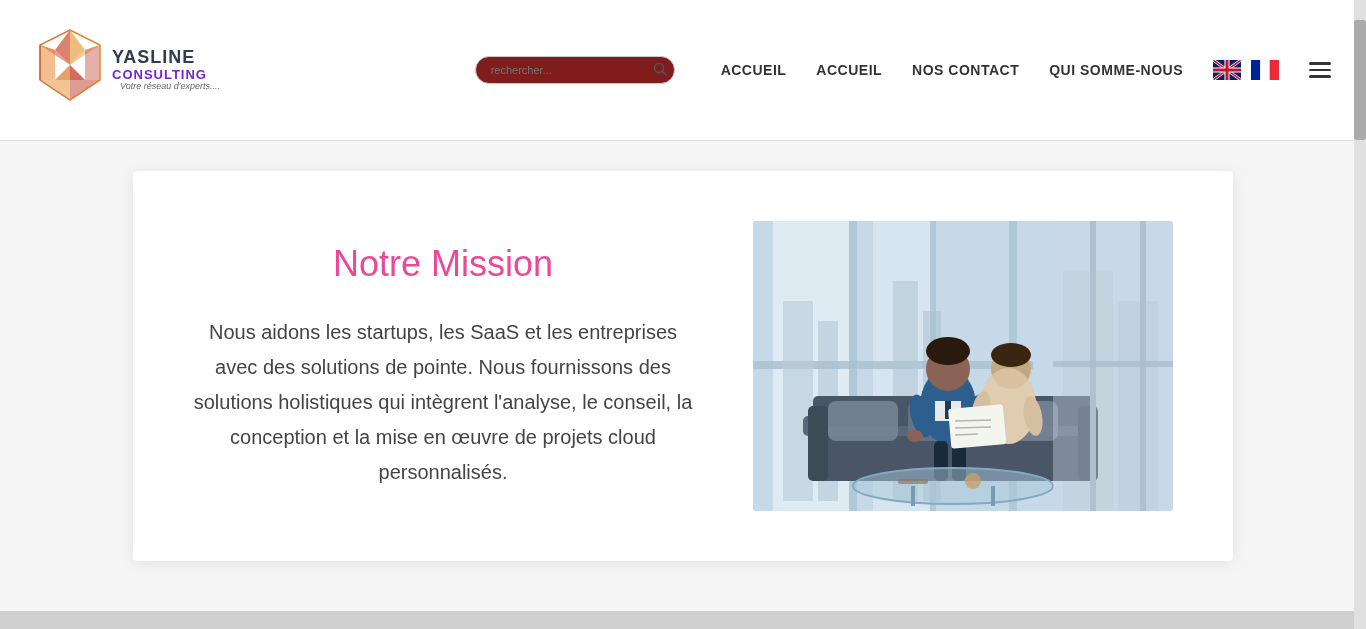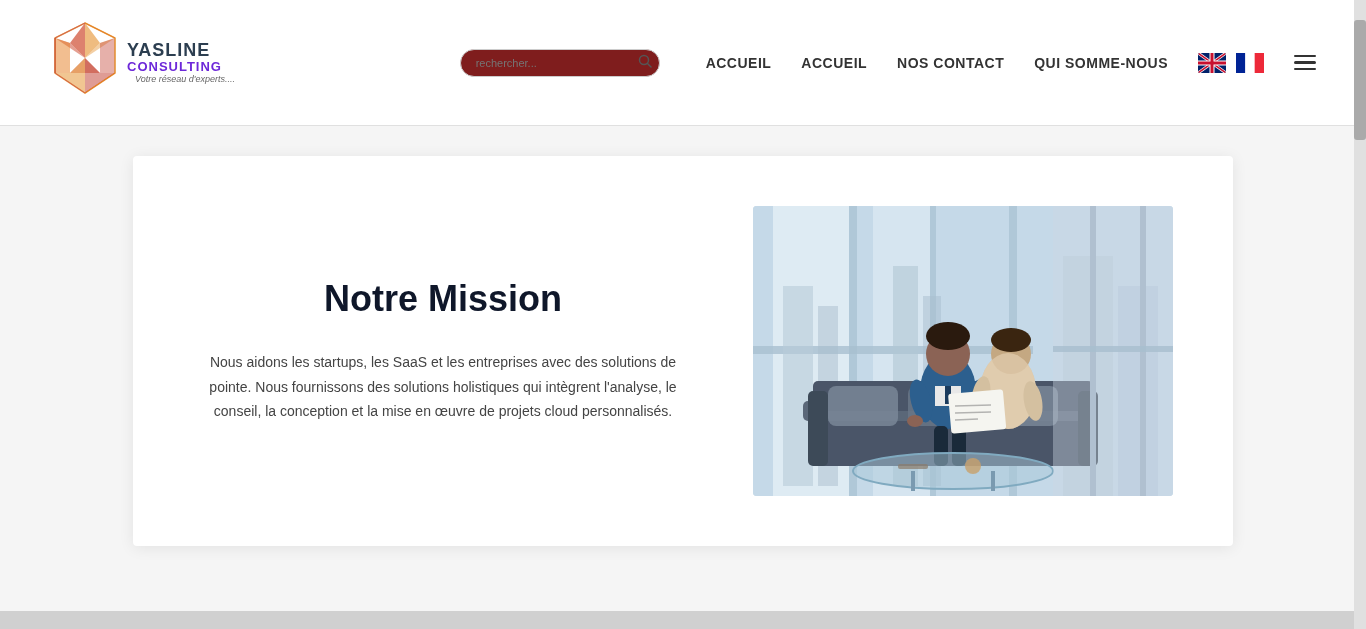--- a/index.html
+++ b/index.html
@@ -4,22 +4,22 @@
   <style>
     * { margin: 0; padding: 0; box-sizing: border-box; }
     body { font-family: 'Segoe UI', Arial, sans-serif; background: #f5f5f5; width: 1366px; min-height: 629px; overflow-x: hidden; }
 
     
     .header {
       background: #fff;
       border-bottom: 1px solid #e0e0e0;
       display: flex;
       align-items: center;
-      padding: 0 45px;
-      height: 126px;
+      padding: 0 30px;
+      height: 141px;
       position: relative;
     }
 
     .logo-area {
       display: flex;
       align-items: center;
       gap: 0px;
       min-width: 200px;
     }
 
@@ -152,28 +152,28 @@
       width: 100%;
     }
 
     .mission-text {
       flex: 1;
       max-width: 520px;
     }
 
     .mission-title {
       font-size: 36px;
-      font-weight: 700;
-      color: #0f172a;
+      font-weight: 400;
+      color: #ec4899;
       margin-bottom: 30px;
       text-align: center;
     }
 
     .mission-para {
-      font-size: 14px;
+      font-size: 20px;
       color: #444;
       line-height: 1.75;
       text-align: center;
       margin-bottom: 25px;
     }
 
     .mission-para:last-child {
       margin-bottom: 0;
     }
 

